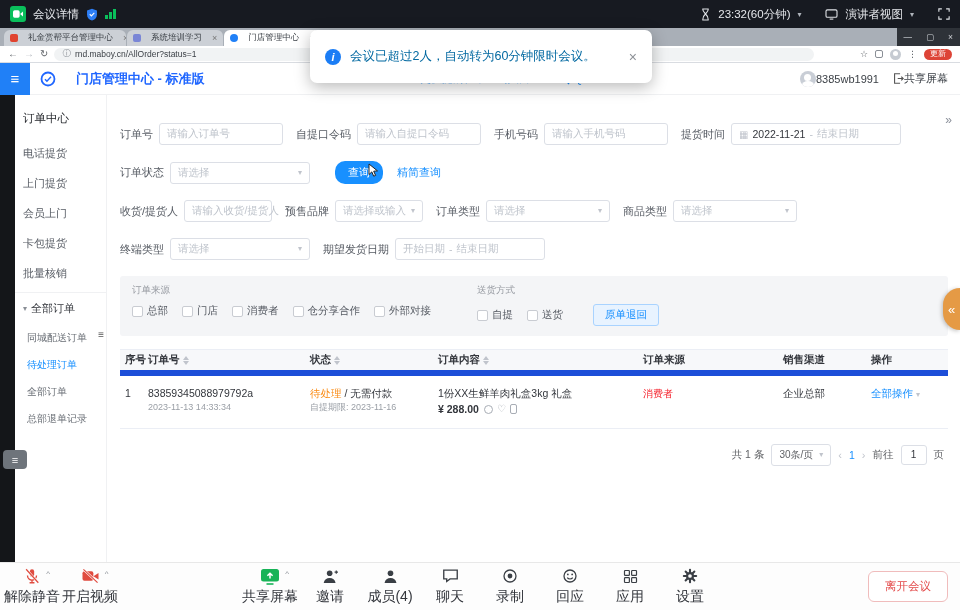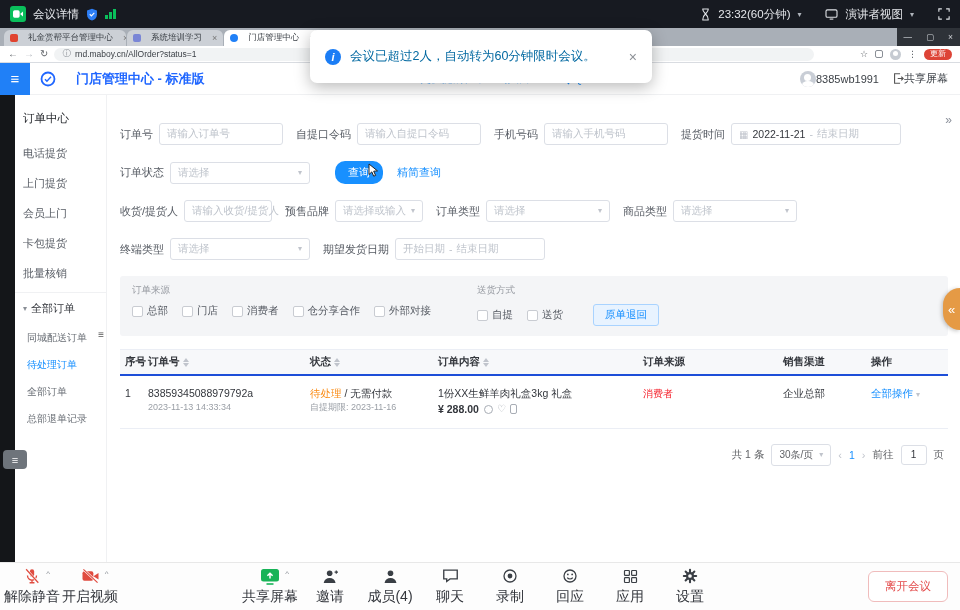--- a/index.html
+++ b/index.html
@@ -91,21 +91,21 @@
 .btn-primary{background:#1890ff;color:#fff;border-radius:10px;font-size:11px;padding:4px 13px;margin-left:12px;border:0}
 .link{color:#1890ff;font-size:11px;margin-left:14px}
 
 .gpanel{background:#f4f5f7;border-radius:3px;padding:8px 12px 10px;display:flex;gap:46px;margin-top:0}
 .gp-label{font-size:9.5px;color:#969aa1;margin-bottom:7px}
 .gp-checks{display:flex;align-items:center;gap:14px;font-size:10.5px;color:#565b63}
 .check-item{display:flex;align-items:center;gap:4px}
 .cb{width:11px;height:11px;border:1px solid #c9ccd2;border-radius:2px;background:#fff;flex:none}
 .btn-outline{background:#e8f3ff;border:1px solid #a9d3ff;color:#1890ff;font-size:10.5px;padding:3px 11px;border-radius:3px;margin-left:16px}
 
-.thead{display:flex;background:#f7f8fa;border-top:1px solid #ebeef5;border-bottom:2px solid #1d4ed8;height:27px;align-items:center;color:#33363c;font-weight:bold;font-size:10.5px;margin-top:13px}
+.thead{display:flex;background:#f7f8fa;border-top:1px solid #ebeef5;border-bottom:6px solid #1d4ed8;height:27px;align-items:center;color:#33363c;font-weight:bold;font-size:10.5px;margin-top:13px}
 .trow{display:flex;align-items:flex-start;padding:9px 0 10px;border-bottom:1px solid #ebeef5;font-size:10.5px;color:#33363c;line-height:1.55}
 .c1{width:28px;padding-left:5px;flex:none}
 .c2{width:162px;flex:none}
 .c3{width:128px;flex:none}
 .c4{width:205px;flex:none}
 .c5{width:140px;flex:none}
 .c6{width:88px;flex:none}
 .c7{flex:1}
 .sort{display:inline-flex;flex-direction:column;gap:1px;margin-left:3px;vertical-align:middle}
 .sort i{width:0;height:0;border-left:3px solid transparent;border-right:3px solid transparent}

